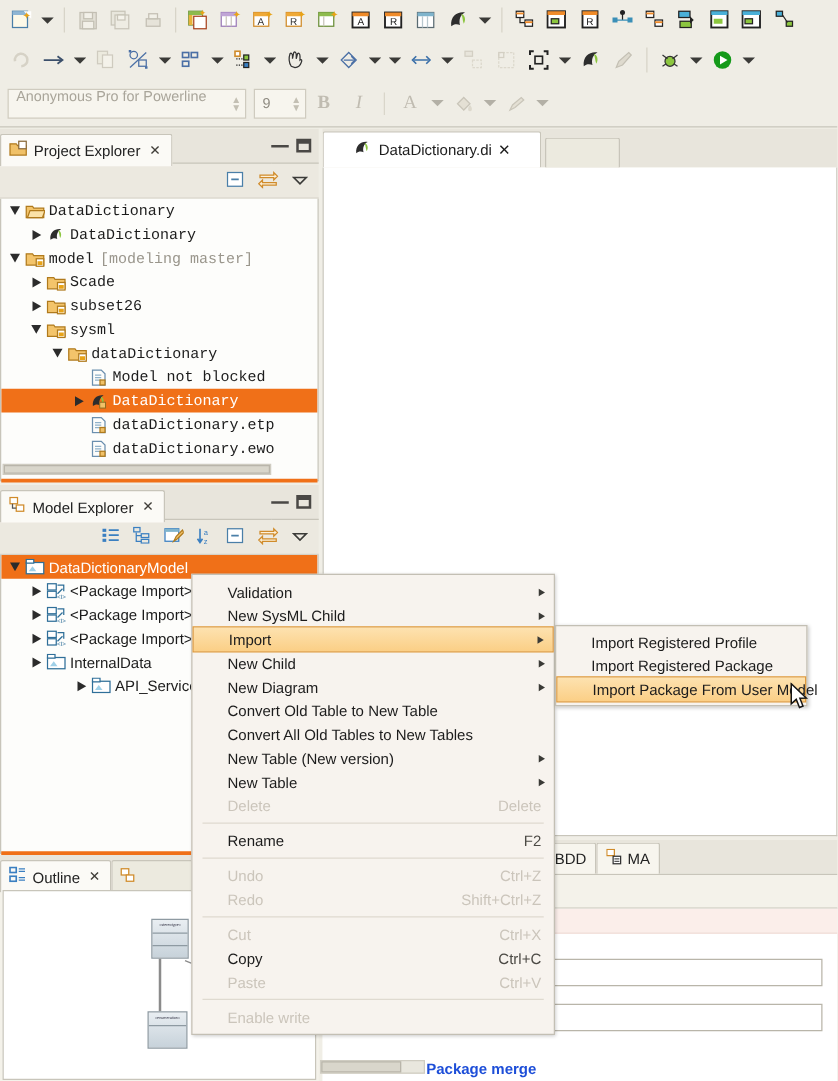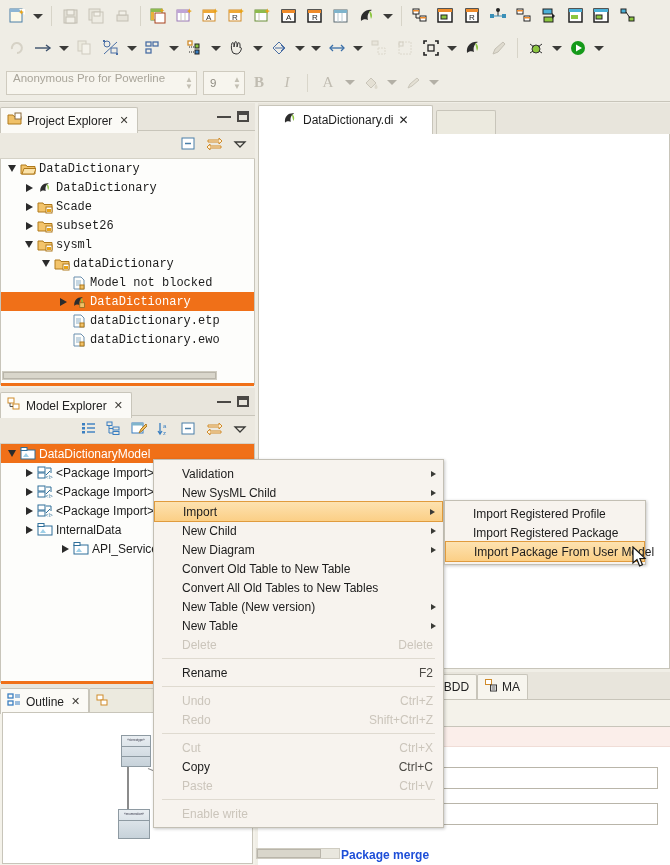--- a/index.html
+++ b/index.html
@@ -571,20 +571,34 @@
             <span class="arrow collapsed">
               <i></i>
             </span>
             <span class="ticon">
               <svg width="16" height="14" viewBox="0 0 18 18">
                 <path d="M3 14 C2 6 8 2 14 3 C10 5 9 9 10 13 C8 12 5 12 3 14Z" fill="#2d2d2d"></path>
                 <path d="M11 4 C14 5 15 9 13 12 C12 9 12 6 11 4Z" fill="#8cc63f"></path>
               </svg>
             </span>
             <span class="tlabel">DataDictionary</span>
+          </div>
+          <div class="trow" style="padding-left: 4px;">
+            <span class="arrow expanded">
+              <i></i>
+            </span>
+            <span class="ticon">
+              <svg width="16" height="14" viewBox="0 0 16 14">
+                <path d="M1 3 L6 3 L7 4.5 L15 4.5 L15 12 L1 12 Z" fill="#f3c46b" stroke="#b07a1c"></path>
+                <rect x="9" y="7" width="6" height="6" fill="#fff" stroke="#b07a1c"></rect>
+                <rect x="10" y="9" width="4" height="3" fill="#e8a317"></rect>
+              </svg>
+            </span>
+            <span class="tlabel">model</span>
+            <span class="tsub">[modeling master]</span>
           </div>
           <div class="trow" style="padding-left: 21px;">
             <span class="arrow collapsed">
               <i></i>
             </span>
             <span class="ticon">
               <svg width="16" height="14" viewBox="0 0 16 14">
                 <path d="M1 3 L6 3 L7 4.5 L15 4.5 L15 12 L1 12 Z" fill="#f3c46b" stroke="#b07a1c"></path>
                 <rect x="9" y="7" width="6" height="6" fill="#fff" stroke="#b07a1c"></rect>
                 <rect x="10" y="9" width="4" height="3" fill="#e8a317"></rect>

